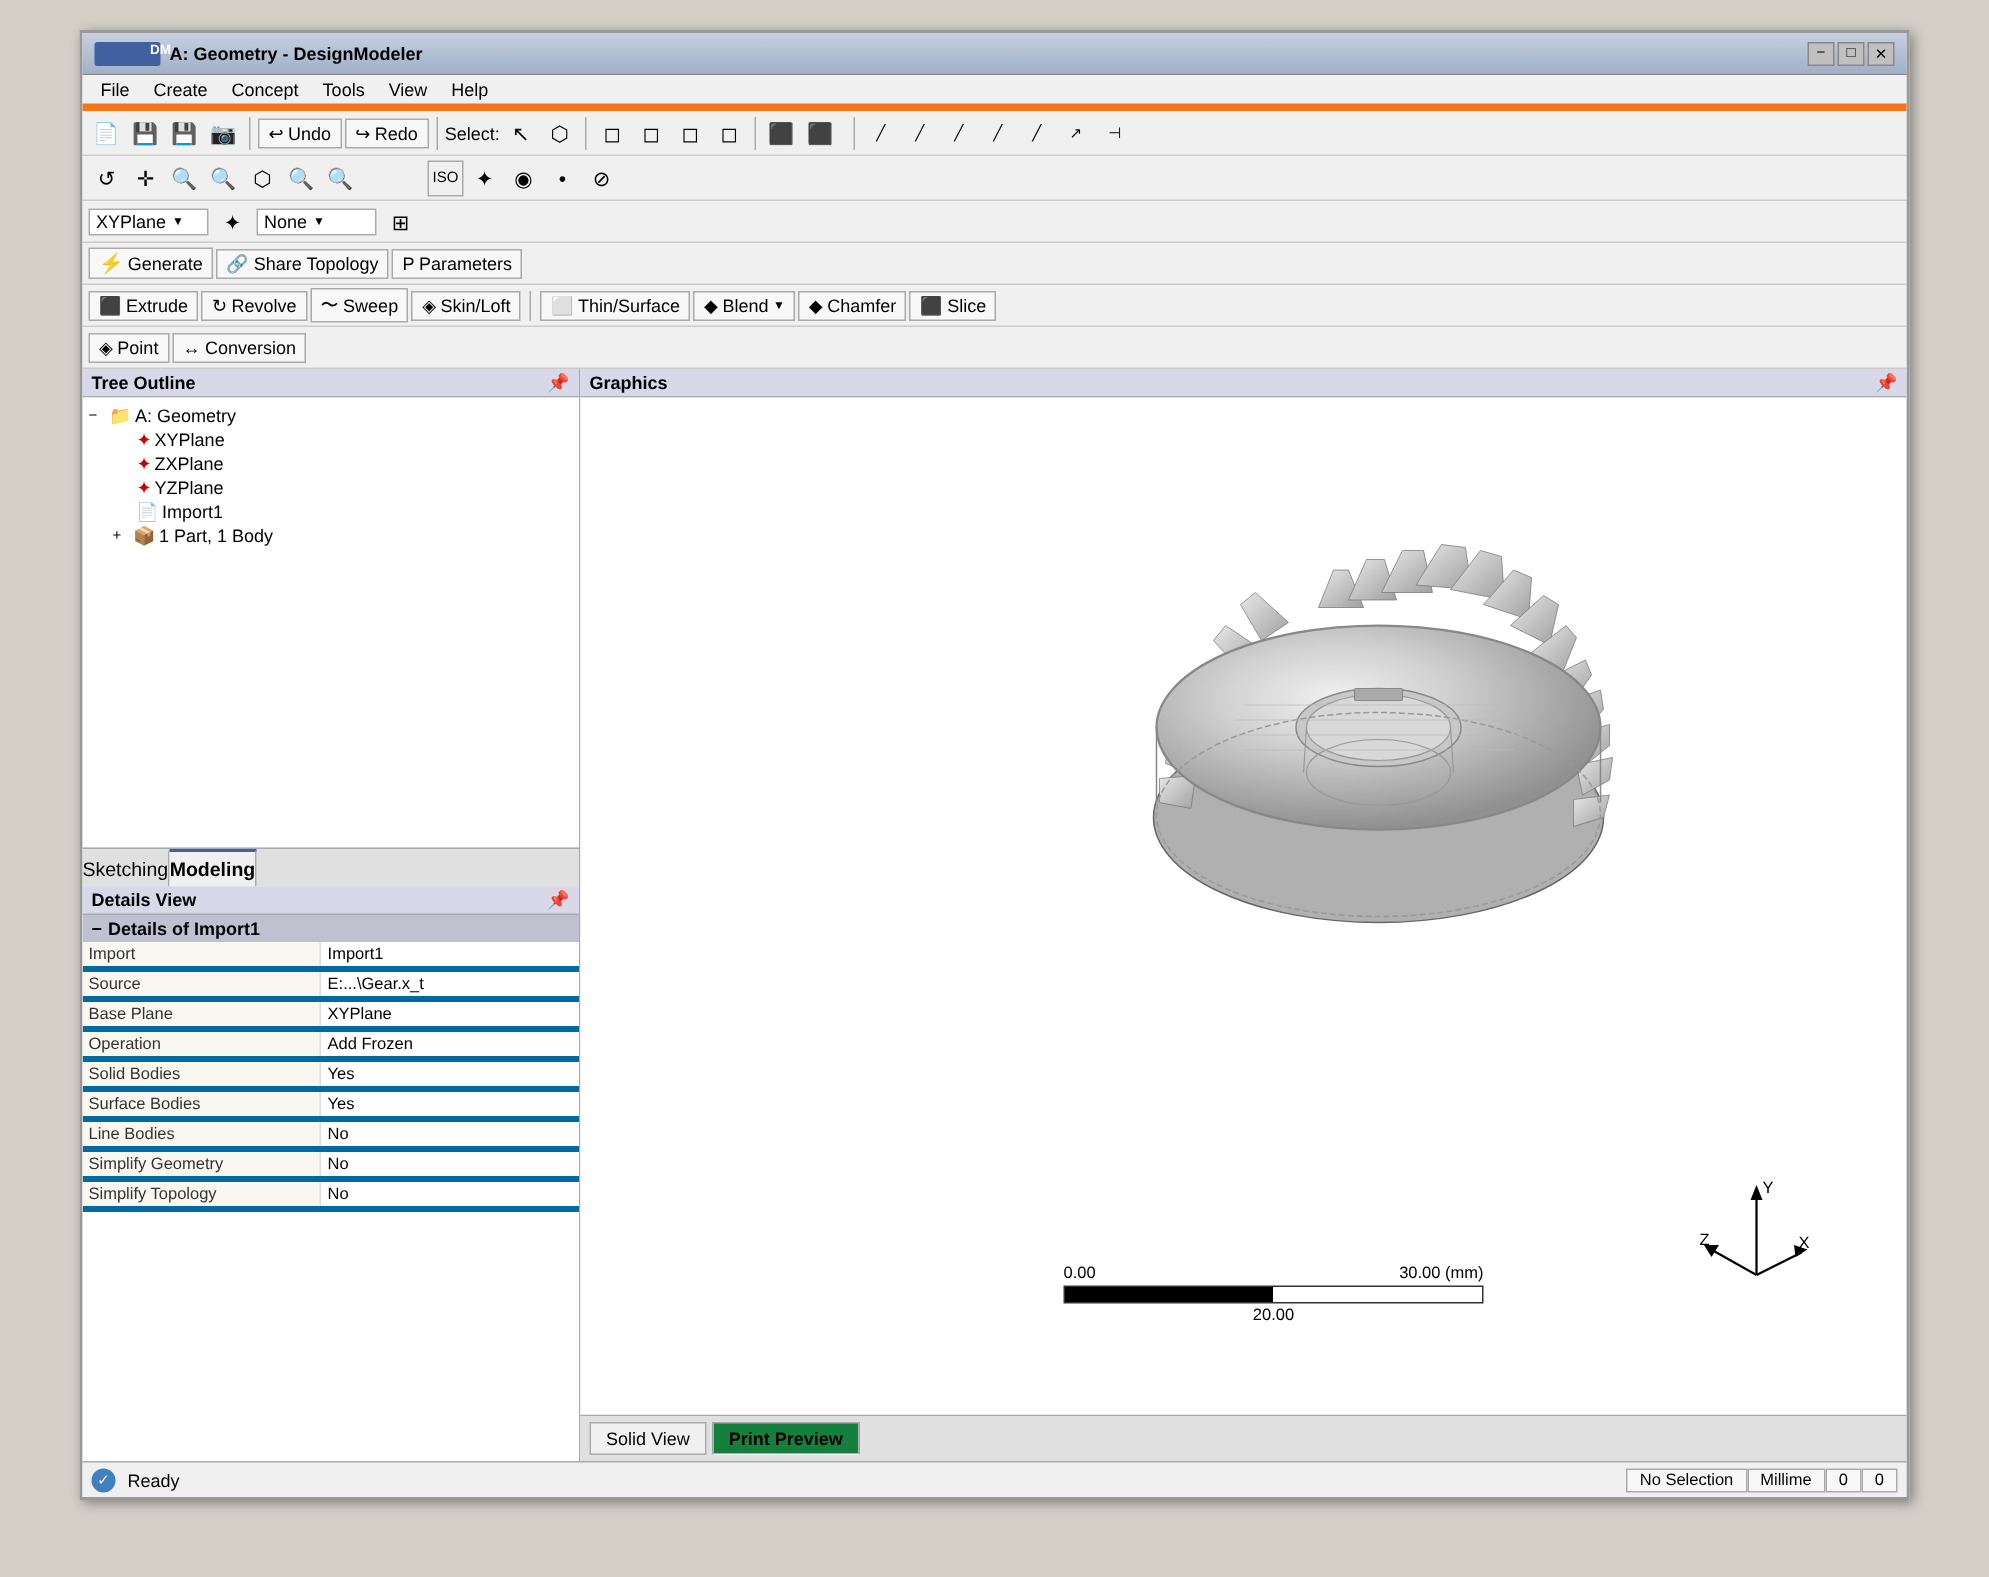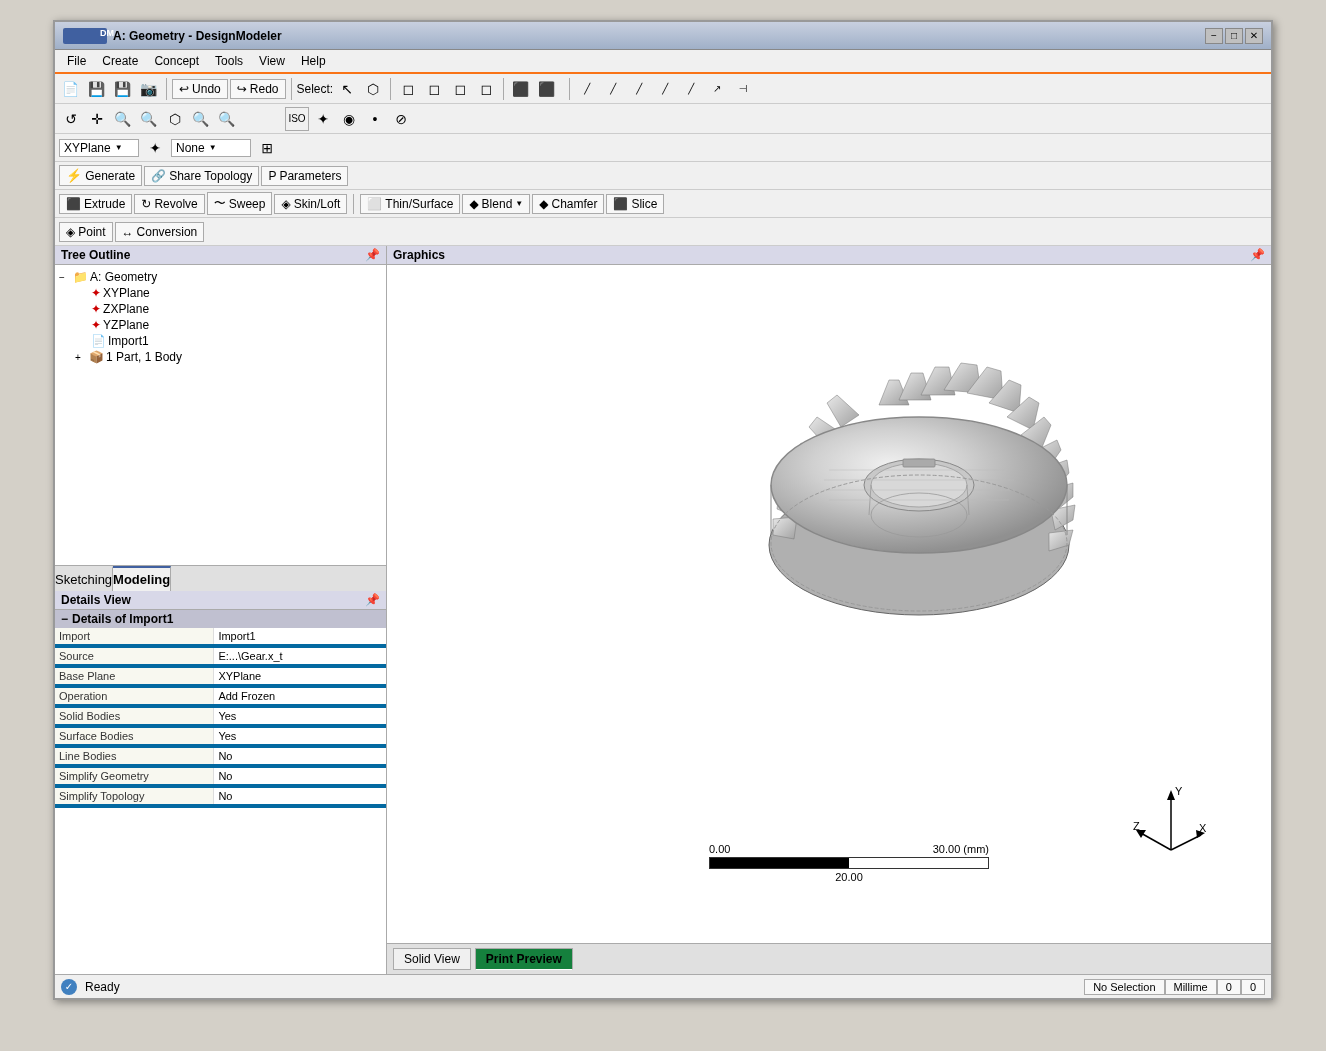--- a/index.html
+++ b/index.html
@@ -10,21 +10,21 @@
     
     
     .title-bar { background: linear-gradient(to bottom, #c8d0e0, #a0b0c8); height: 28px; display: flex; align-items: center; justify-content: space-between; padding: 0 8px; border-bottom: 1px solid #888; flex-shrink: 0; }
     .title-bar-left { display: flex; align-items: center; gap: 6px; }
     .title-bar-icon { width: 16px; height: 16px; background: #4060a0; border-radius: 2px; font-size: 9px; color: white; display: flex; justify-content: center; font-weight: bold; padding-left: 44px; }
     .title-bar-text { font-size: 12px; font-weight: bold; color: #000; }
     .title-bar-buttons { display: flex; gap: 2px; }
     .tb-btn { width: 18px; height: 16px; background: #c0c0c0; border: 1px solid #888; display: flex; align-items: center; justify-content: center; font-size: 10px; cursor: pointer; }
     
     
-    .menu-bar { background: #f0f0f0; height: 24px; display: flex; align-items: center; padding: 0 4px; border-bottom: 2px solid #f97316; flex-shrink: 0; text-align: right; }
+    .menu-bar { background: #f0f0f0; height: 24px; display: flex; align-items: center; padding: 0 4px; border-bottom: 5px solid #f97316; flex-shrink: 0; text-align: right; }
     .menu-item { padding: 2px 8px; font-size: 12px; cursor: pointer; }
     
     
     .toolbar-row { background: #f0f0f0; border-bottom: 1px solid #ccc; display: flex; align-items: center; padding: 2px 4px; gap: 2px; flex-shrink: 0; min-height: 30px; }
     .tb-separator { width: 1px; height: 22px; background: #aaa; margin: 0 3px; }
     .tb-icon-btn { width: 24px; height: 24px; border: 1px solid transparent; background: transparent; display: flex; align-items: center; justify-content: center; cursor: pointer; font-size: 14px; }
     .tb-text-btn { padding: 2px 6px; border: 1px solid #aaa; background: #f8f8f8; cursor: pointer; display: flex; align-items: center; gap: 3px; font-size: 12px; white-space: nowrap; }
     
     
     .plane-row { background: #f0f0f0; border-bottom: 1px solid #ccc; display: flex; align-items: center; padding: 2px 4px; gap: 4px; flex-shrink: 0; height: 28px; }

